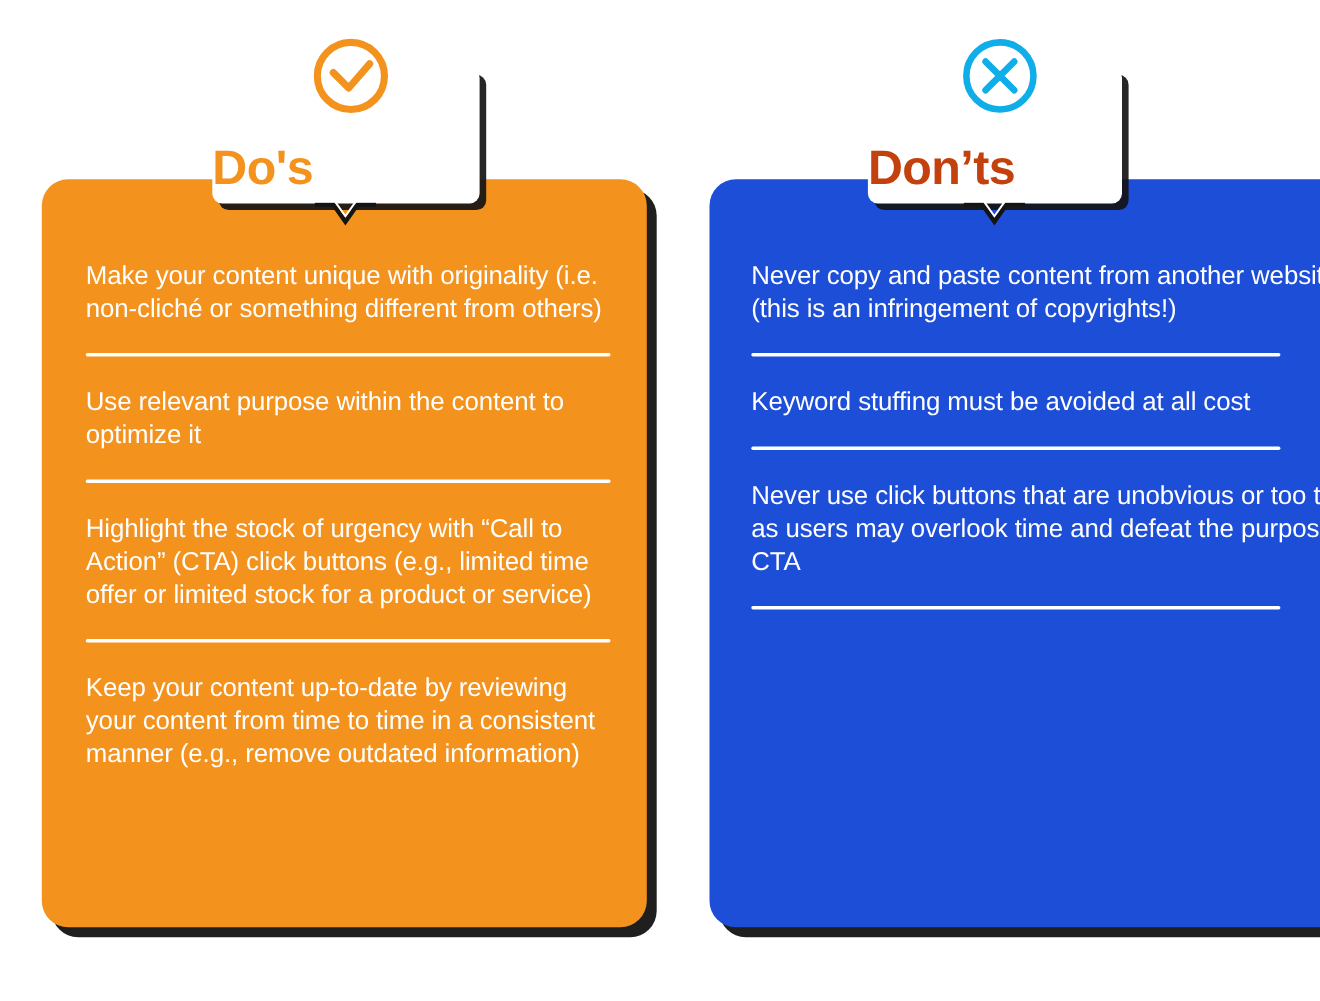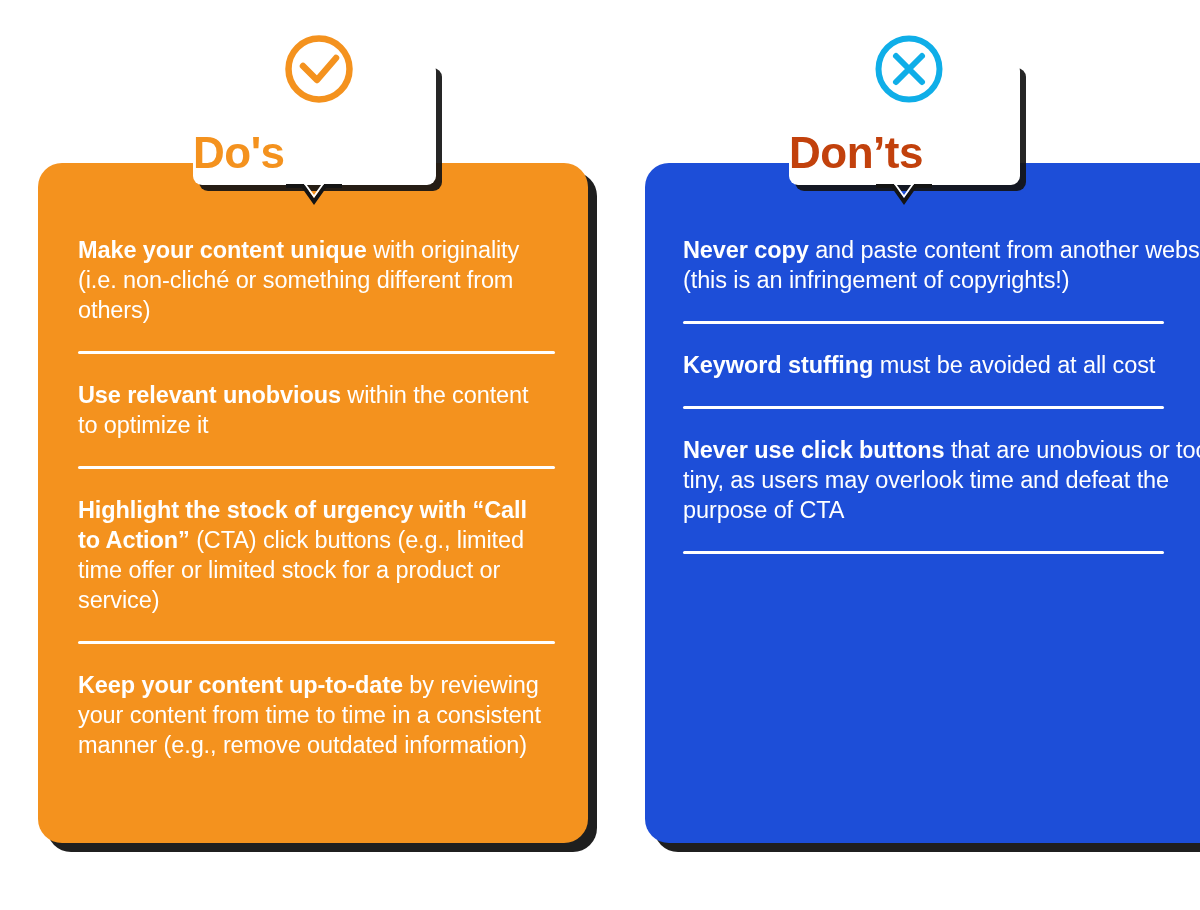--- a/index.html
+++ b/index.html
@@ -52,21 +52,21 @@
   .donts .list { padding-left: 38px; padding-right: 18px; }
 
   .item {
     color: #ffffff;
     font-size: 23.5px;
     line-height: 30px;
     letter-spacing: -0.1px;
     font-weight: 400;
   }
   .item b {
-    font-weight: 700;
+    font-weight: 400;
   }
 
   .divider {
     height: 3px;
     background: #ffffff;
     border-radius: 2px;
     margin: 26px 3px 26px 0;
   }
   .dos .divider { width: 477px; }
   .donts .divider { width: 481px; }
@@ -134,21 +134,21 @@
 
   <div class="column dos">
     <div class="list">
 
       <div class="item">
         <b>Make your content unique</b><span> with originality (i.e. non-cliché or something different from others)</span>
       </div>
       <div class="divider"></div>
 
       <div class="item">
-        <b>Use relevant unobvious</b><span> within the content to optimize it</span>
+        <b>Use relevant purpose</b><span> within the content to optimize it</span>
       </div>
       <div class="divider"></div>
 
       <div class="item">
         <b>Highlight the stock of urgency with “Call to Action”</b><span> (CTA) click buttons (e.g., limited time offer or limited stock for a product or service)</span>
       </div>
       <div class="divider"></div>
 
       <div class="item">
         <b>Keep your content up-to-date</b><span> by reviewing your content from time to time in a consistent manner (e.g., remove outdated information)</span>

